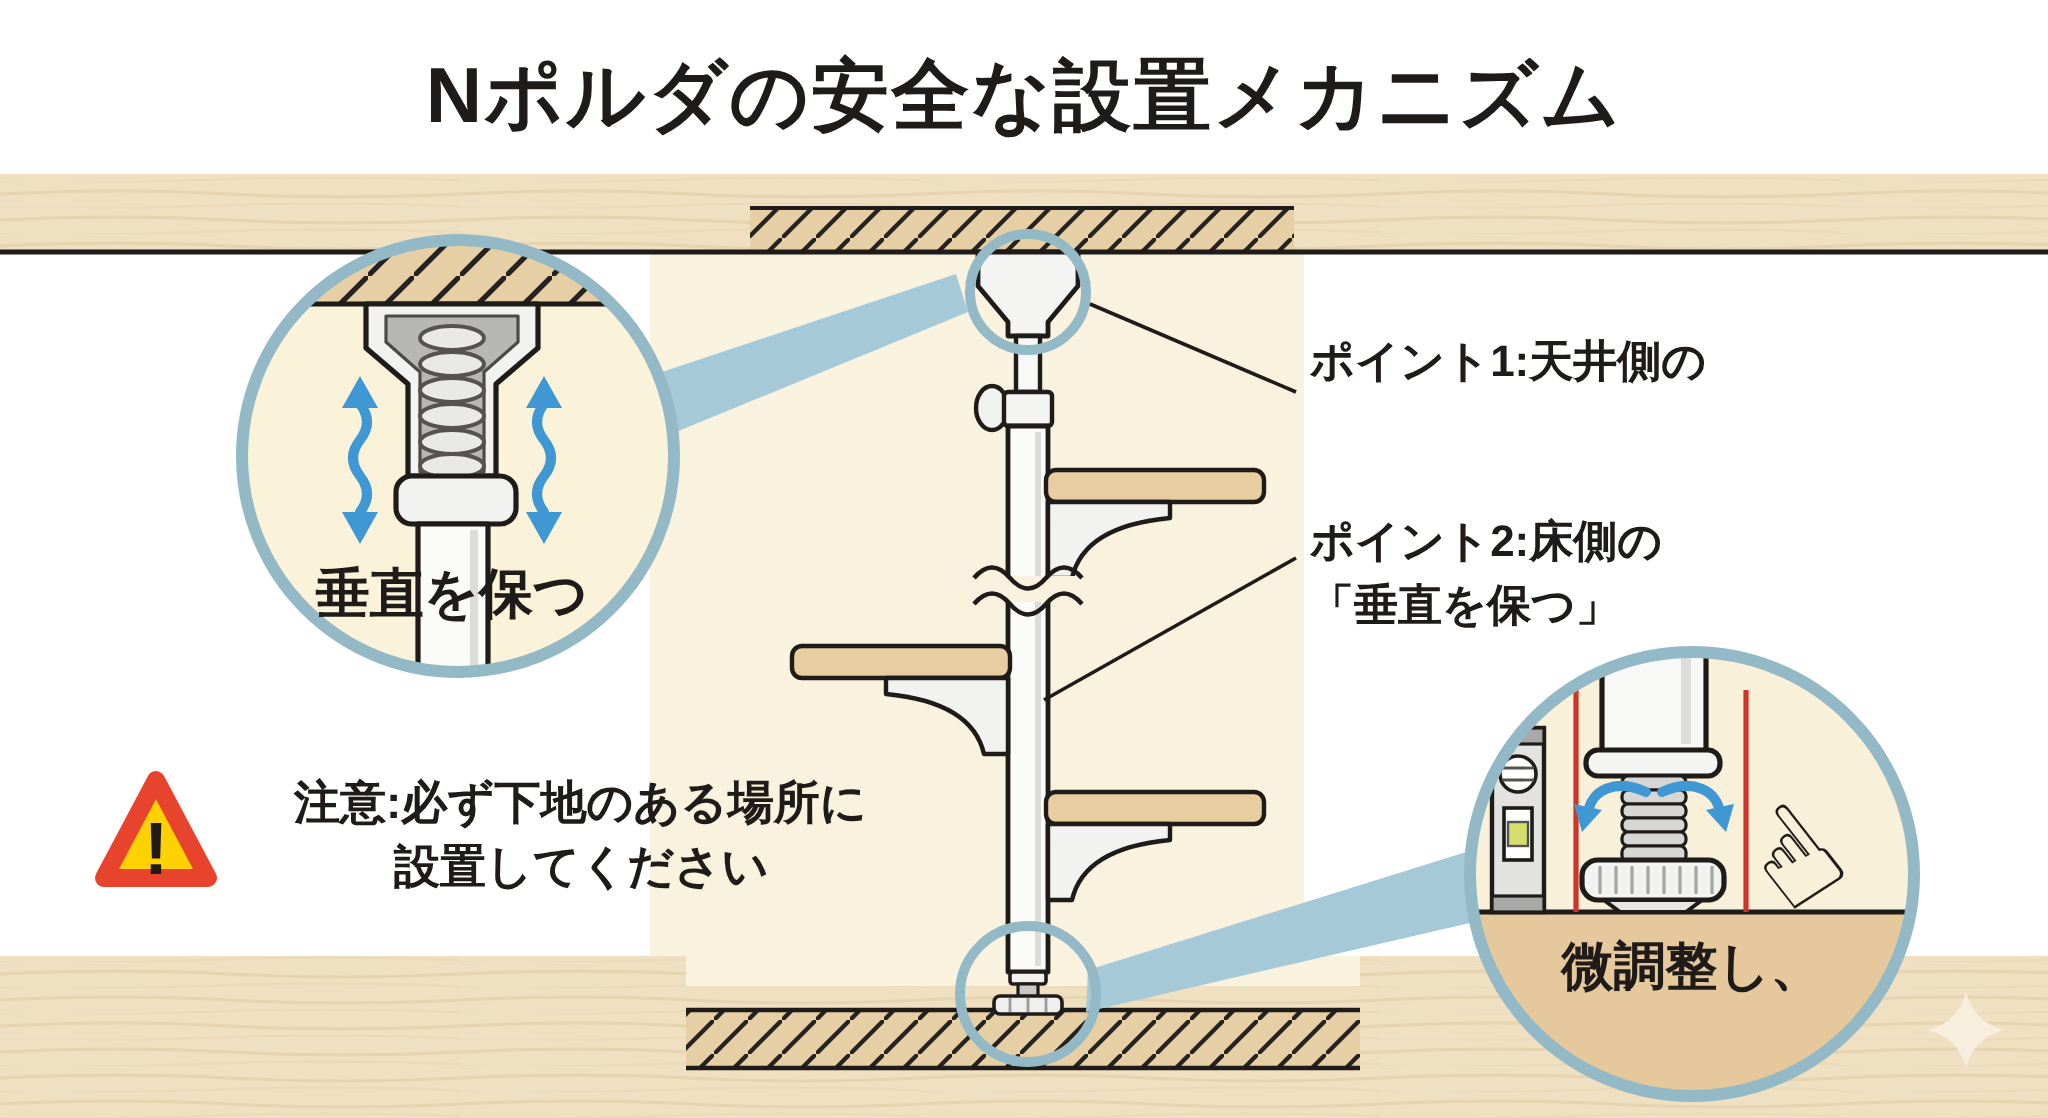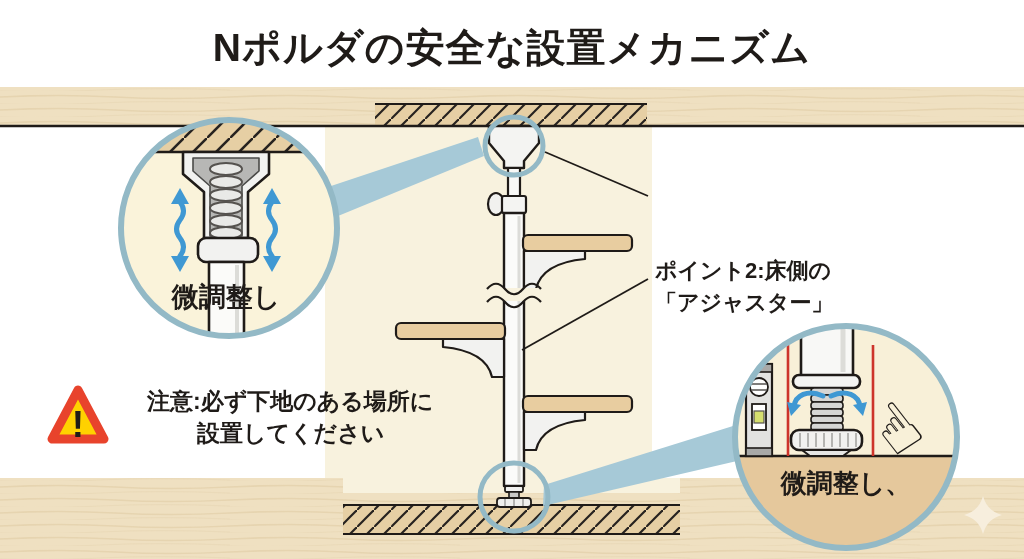--- a/index.html
+++ b/index.html
@@ -224,22 +224,23 @@
   </g>
 
   <g>
     <path d="M78,390 L52,439 L104,439 Z" fill="#ffd100" stroke="#e8432c" stroke-width="9" stroke-linejoin="round"></path>
     <text x="78" y="437" text-anchor="middle" font-size="37" font-weight="bold" fill="#1f1b18" font-family="Liberation Sans, DejaVu Sans, sans-serif">!</text>
   </g>
 </svg>
 
   <div class="txt title">Nポルダの安全な設置メカニズム</div>
 
+  <div class="txt pt p1l1">ポイント1:天井側の</div>
   <div class="txt pt p2l1">ポイント2:床側の</div>
-  <div class="txt pt p2l2">「アジャスター」</div>
+  <div class="txt pt p2l2">「垂直を保つ」</div>
 
   <div class="txt warn w1">注意:必ず下地のある場所に</div>
   <div class="txt warn w2">設置してください</div>
 
-  <div class="txt shake">微調整し</div>
+  <div class="txt shake">垂直を保つ</div>
 
   <div class="txt adj a1">微調整し、</div>
 </div>
 
 </body></html>

